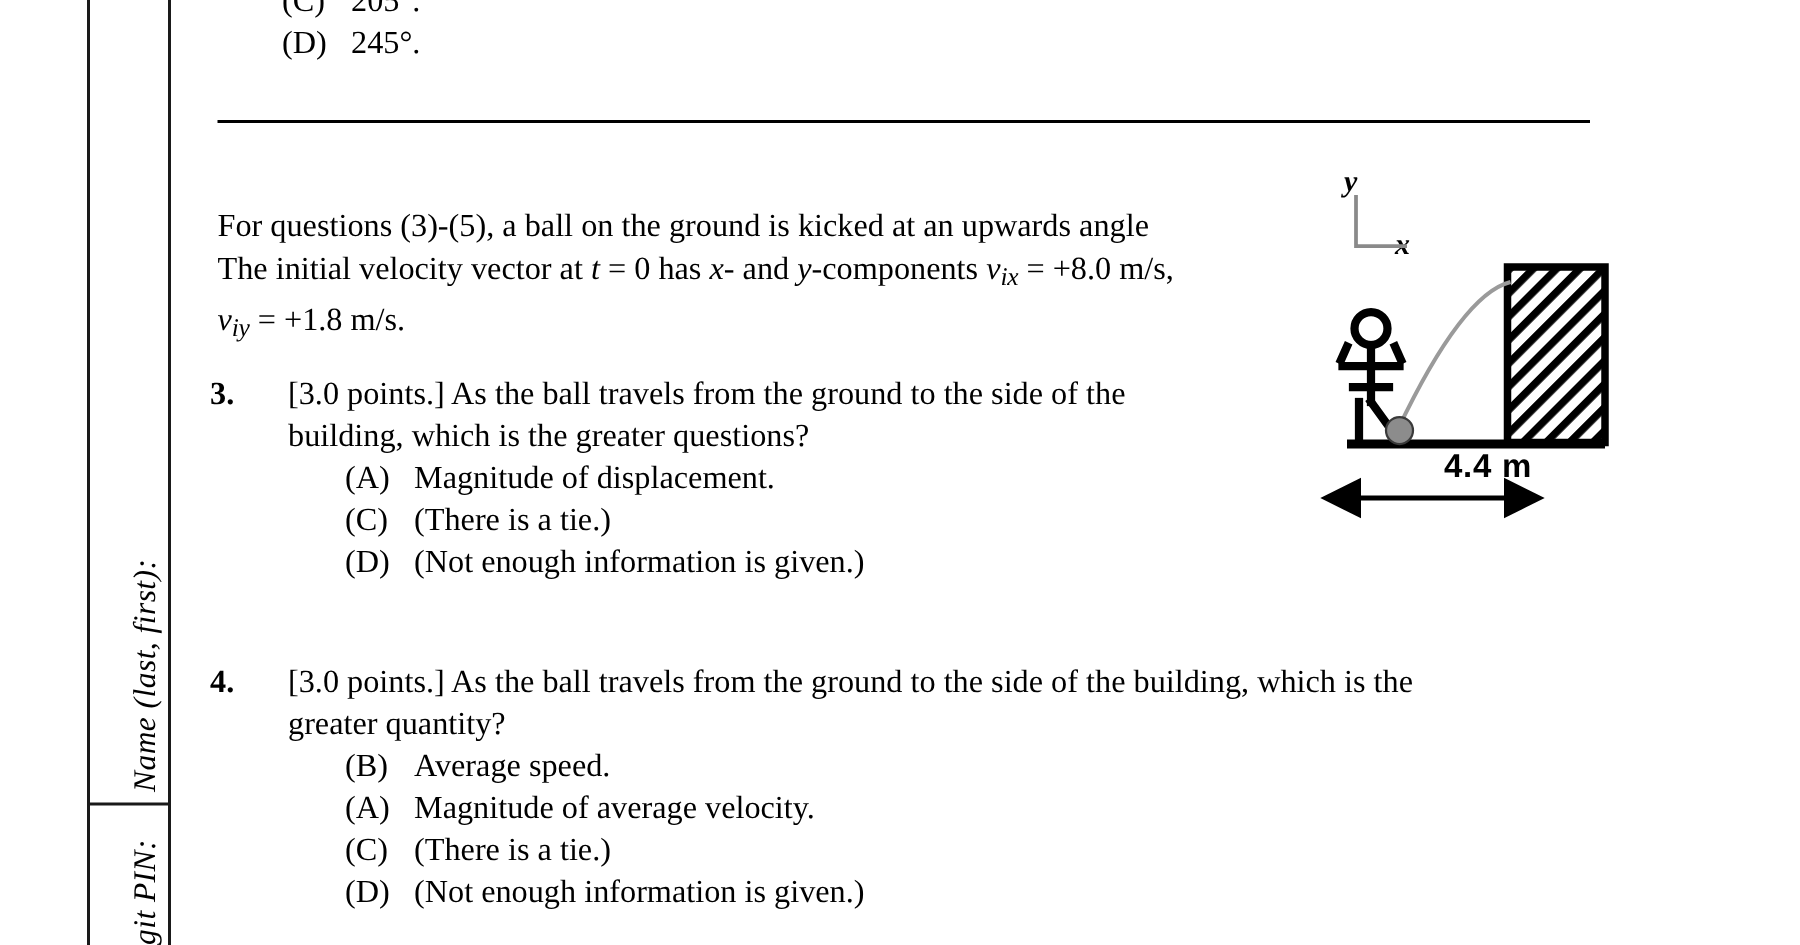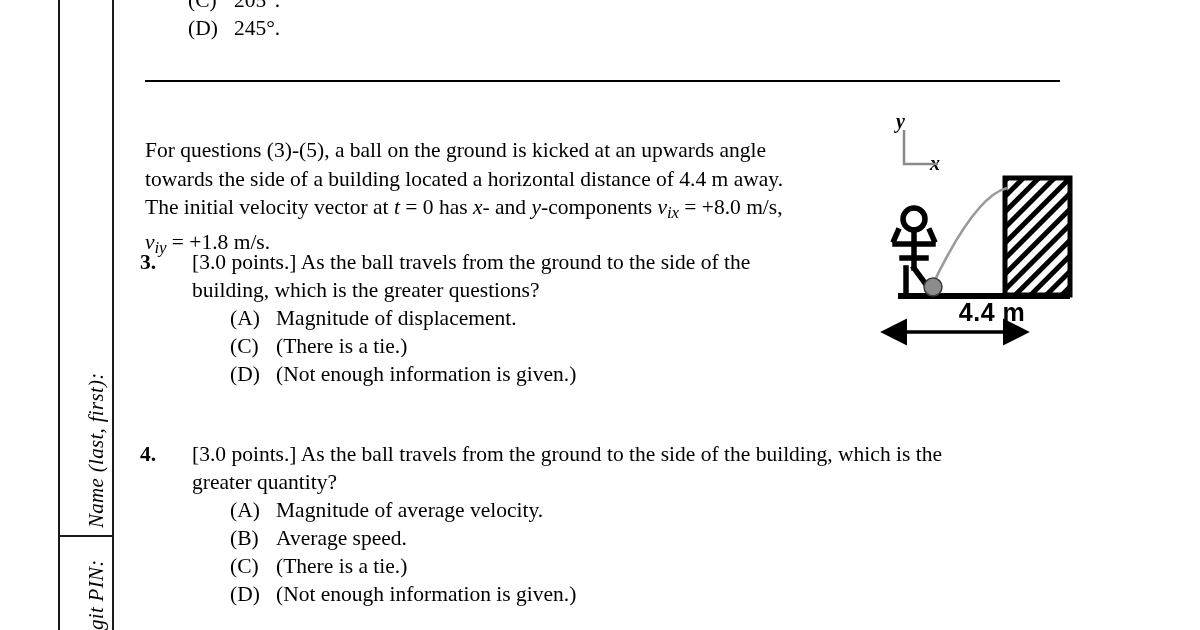--- a/index.html
+++ b/index.html
@@ -120,21 +120,21 @@
   .axis-label.y { left: 16px; top: 10px; }
   .axis-label.x { left: 50px; top: 52px; }
 
   .dist-label {
     position: absolute;
     left: 66px;
     top: 198px;
     width: 92px;
     text-align: center;
     font-family: "Liberation Sans", "DejaVu Sans", sans-serif;
-    font-size: 25px;
+    font-size: 22px;
     font-weight: 600;
     letter-spacing: 0.5px;
   }
 </style>
 </head>
 <body>
 
 <div class="margin-rule v1"></div>
 <div class="margin-rule v2"></div>
 <div class="margin-rule h1"></div>
@@ -148,21 +148,20 @@
   </span>
   <span class="opt">
     <span class="lbl">(D)</span><span>245°.</span>
   </span>
 </div>
 
 <div class="hr-sep"></div>
 
 <div class="intro">
   <span class="ln">For questions (3)-(5), a ball on the ground is kicked at an upwards angle</span>
-  <span class="ln">towards the side of a building located a horizontal distance of 4.4 m away.</span>
   <span class="ln"><span>The initial velocity vector at </span><i class="v">t</i><span> = 0 has </span><i class="v">x</i><span>- and </span><i class="v">y</i><span>-components </span><i class="v">v</i><span class="sub">ix</span><span> = +8.0 m/s,</span></span>
   <span class="ln"><i class="v">v</i><span class="sub">iy</span><span> = +1.8 m/s.</span></span>
 </div>
 
 <div class="question q3">
   <span class="qnum">3.</span>
   <div class="qbody">
     <span class="ln">[3.0 points.]  As the ball travels from the ground to the side of the</span>
     <span class="ln">building, which is the greater questions?</span>
     <div class="choices">
@@ -179,24 +178,24 @@
   </div>
 </div>
 
 <div class="question q4">
   <span class="qnum">4.</span>
   <div class="qbody">
     <span class="ln">[3.0 points.]  As the ball travels from the ground to the side of the building, which is the</span>
     <span class="ln">greater quantity?</span>
     <div class="choices">
       <span class="choice">
+        <span class="lbl">(B)</span><span>Average speed.</span>
+      </span>
+      <span class="choice">
         <span class="lbl">(A)</span><span>Magnitude of average velocity.</span>
-      </span>
-      <span class="choice">
-        <span class="lbl">(B)</span><span>Average speed.</span>
       </span>
       <span class="choice">
         <span class="lbl">(C)</span><span>(There is a tie.)</span>
       </span>
       <span class="choice">
         <span class="lbl">(D)</span><span>(Not enough information is given.)</span>
       </span>
     </div>
   </div>
 </div>

